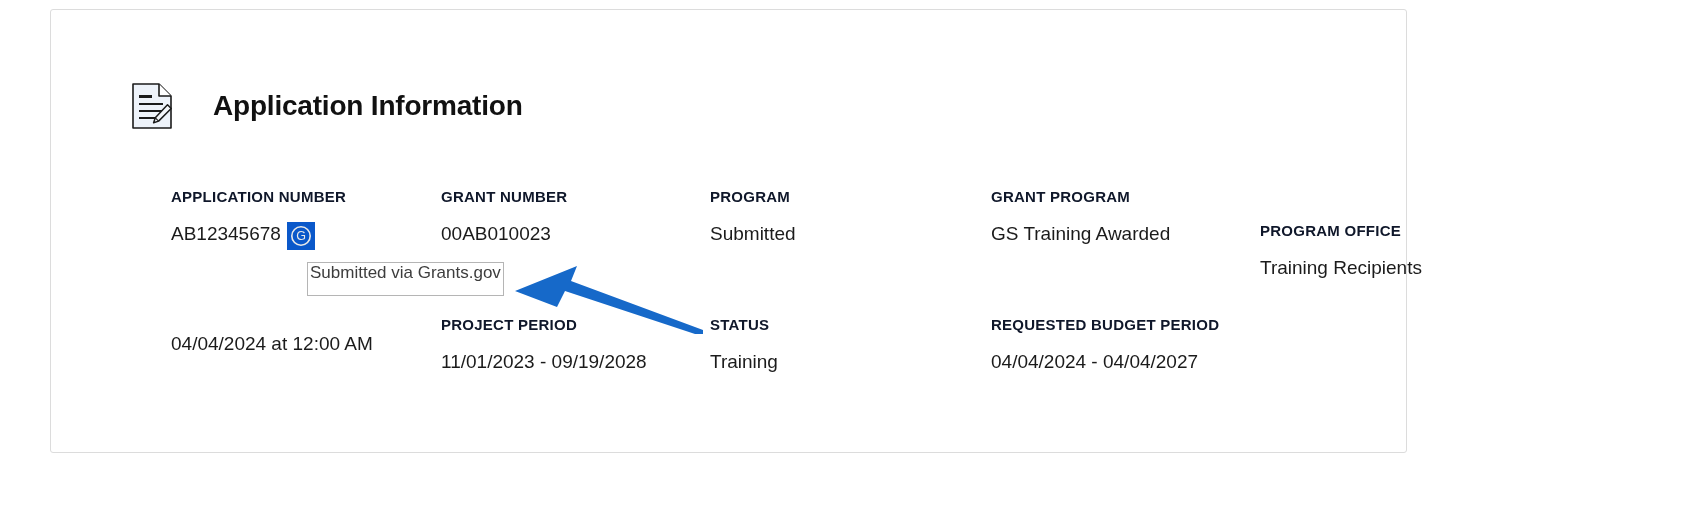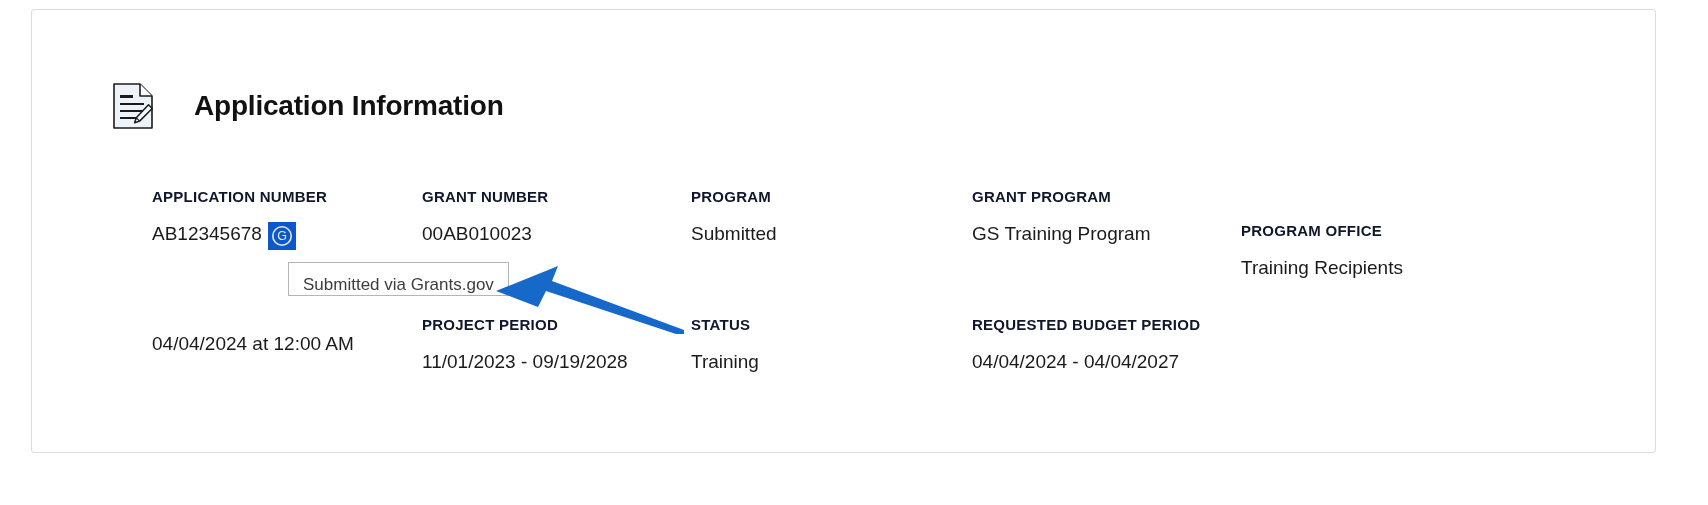--- a/index.html
+++ b/index.html
@@ -12,23 +12,23 @@
     height: 505px;
     font-family: "Liberation Sans", sans-serif;
     -webkit-font-smoothing: antialiased;
     position: relative;
     overflow: hidden;
   }
 
   
   #app-card {
     position: absolute;
-    left: 31px;
+    left: 50px;
     top: 9px;
-    width: 1625px;
+    width: 1357px;
     height: 444px;
     background: #ffffff;
     border: 1px solid #dcdcdc;
     border-radius: 3px;
     box-sizing: border-box;
   }
 
   
   #card-header {
     position: absolute;
@@ -108,23 +108,23 @@
     cursor: pointer;
   }
   #grants-gov-badge svg { display: block; }
 
   
   #grants-tooltip {
     position: absolute;
     left: 256px;
     top: 252px;
     height: 34px;
-    padding: 0 14px;
+    padding: 0 2px;
     display: flex;
-    align-items: flex-end;
+    align-items: flex-start;
     background: #ffffff;
     border: 1px solid #b5b5b5;
     box-sizing: border-box;
     font-size: 17px;
     color: #3d3d3d;
     white-space: nowrap;
   }
 
   
   #annotation-arrow {
@@ -181,21 +181,21 @@
       <div class="field-value">00AB010023</div>
     </div>
 
     <div class="field col-3">
       <div class="field-label">PROGRAM</div>
       <div class="field-value">Submitted</div>
     </div>
 
     <div class="field col-4">
       <div class="field-label">GRANT PROGRAM</div>
-      <div class="field-value">GS Training Program</div>
+      <div class="field-value">GS Training Awarded</div>
     </div>
 
     <div class="field col-5">
       <div class="field-label">PROGRAM OFFICE</div>
       <div class="field-value">Training Recipients</div>
     </div>
   </div>
 
   <div class="field-row" id="field-row-2">
 

